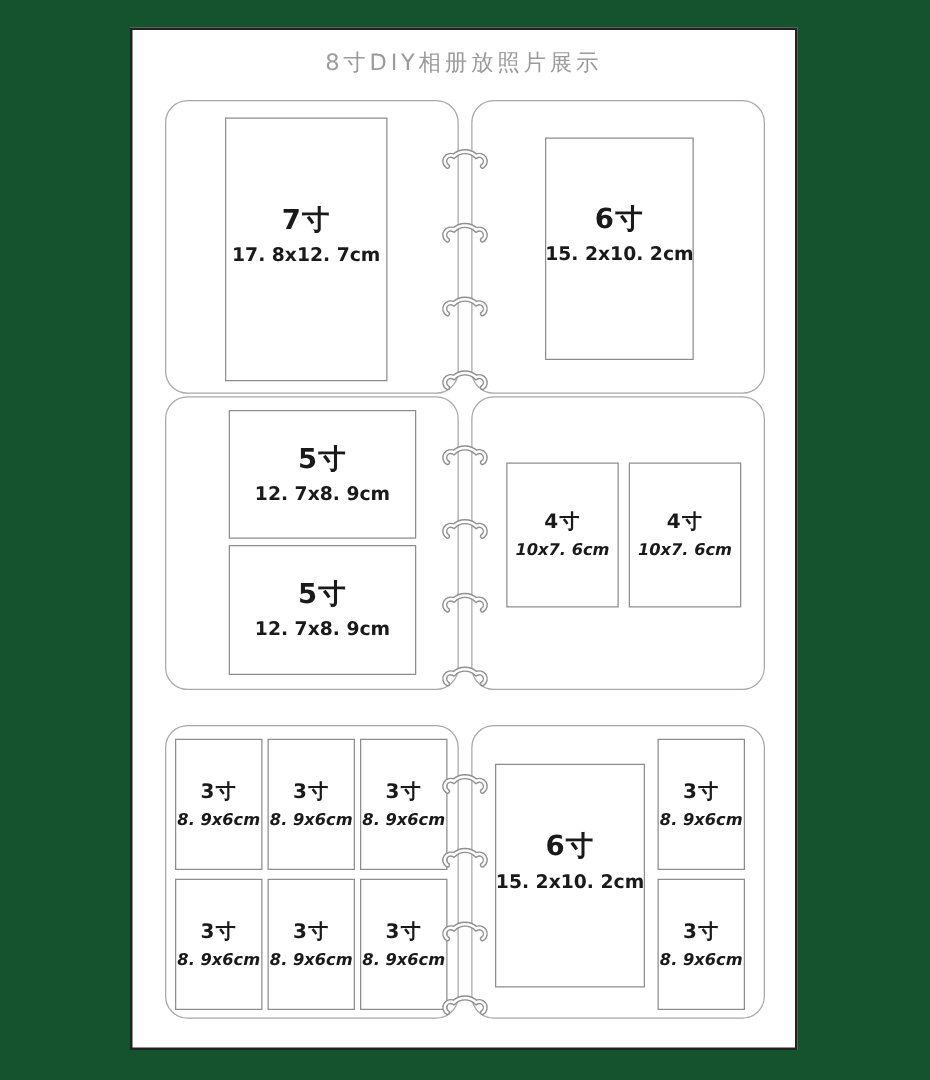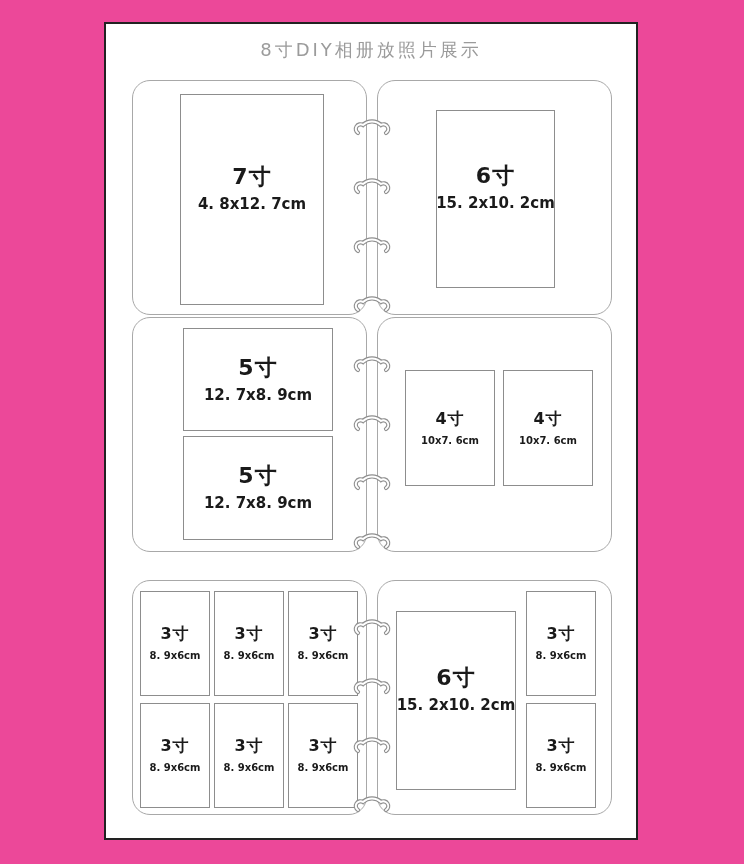--- a/index.html
+++ b/index.html
@@ -1,32 +1,32 @@
 <!DOCTYPE html>
 <html><head>
 <meta charset="utf-8">
 <style>
   html,body{margin:0;padding:0;background:#fff;}
   body{width:744px;height:864px;position:relative;font-family:"DejaVu Sans","Liberation Sans",sans-serif;color:#1a1a1a;}
-  .canvas{position:absolute;inset:0;background:#ec4899;}
+  .canvas{position:absolute;inset:0;background:#14532d;}
   .frame{position:absolute;left:104px;top:22px;width:534px;height:818px;border:2px solid #222;box-sizing:border-box;background:#fff;}
   .title{position:absolute;top:14px;left:0;width:100%;text-align:center;font-size:18px;letter-spacing:3px;color:#9b9b9b;font-weight:400;}
   .spread{position:absolute;left:26px;width:480px;height:235px;}
   .s0{top:56px;} .s1{top:293px;} .s2{top:556px;}
   .page{position:absolute;top:0;width:235px;height:235px;border:1px solid #a8a8a8;border-radius:18px;background:#fff;box-sizing:border-box;}
   .page.left{left:0;} .page.right{left:245px;}
   .photo{position:absolute;border:1px solid #8d8d8d;background:#fff;box-sizing:border-box;
          display:flex;flex-direction:column;align-items:center;justify-content:center;gap:9px;}
   .plabel{font-size:22px;font-weight:bold;letter-spacing:1px;line-height:1;}
   .pdims{font-size:15px;font-weight:bold;white-space:nowrap;line-height:1;}
   .photo.small .plabel{font-size:16px;}
-  .photo.small .pdims{font-size:10px;}
+  .photo.small .pdims{font-size:13px;font-style:italic;}
   .photo.tall{padding-bottom:22px;}
   
-  .p7  {left:47px;top:13px;width:144px;height:211px;text-align:center;}
+  .p7  {left:47px;top:13px;width:130px;height:211px;text-align:center;}
   .p6r1{left:58px;top:29px;width:119px;height:178px;}
   .p5a {left:50px;top:10px;width:150px;height:103px;}
   .p5b {left:50px;top:118px;width:150px;height:104px;}
   .p4a {left:27px;top:52px;width:90px;height:116px;}
   .p4b {left:125px;top:52px;width:90px;height:116px;}
   .c11 {left:7px;  top:10px; width:70px;height:105px;}
   .c12 {left:81px; top:10px; width:70px;height:105px;}
   .c13 {left:155px;top:10px; width:70px;height:105px;}
   .c21 {left:7px;  top:122px;width:70px;height:105px;}
   .c22 {left:81px; top:122px;width:70px;height:105px;}
@@ -45,21 +45,21 @@
 <body>
 
 <div class="canvas">
   <div class="frame">
     <div class="title">8寸DIY相册放照片展示</div>
 
     <div class="spread s0">
       <div class="page left">
         <div class="photo tall p7">
           <div class="plabel">7寸</div>
-          <div class="pdims">4. 8x12. 7cm</div>
+          <div class="pdims">17. 8x12. 7cm</div>
         </div>
       </div>
       <div class="page right">
         <div class="photo tall p6r1">
           <div class="plabel">6寸</div>
           <div class="pdims">15. 2x10. 2cm</div>
         </div>
       </div>
       <svg class="ring r1" viewBox="0 0 44 34">
           <path class="tube" d="M8,31 a4,4 0 1 1 5,-8 a13,13 0 0 1 18,0 a4,4 0 1 1 5,8"></path>

